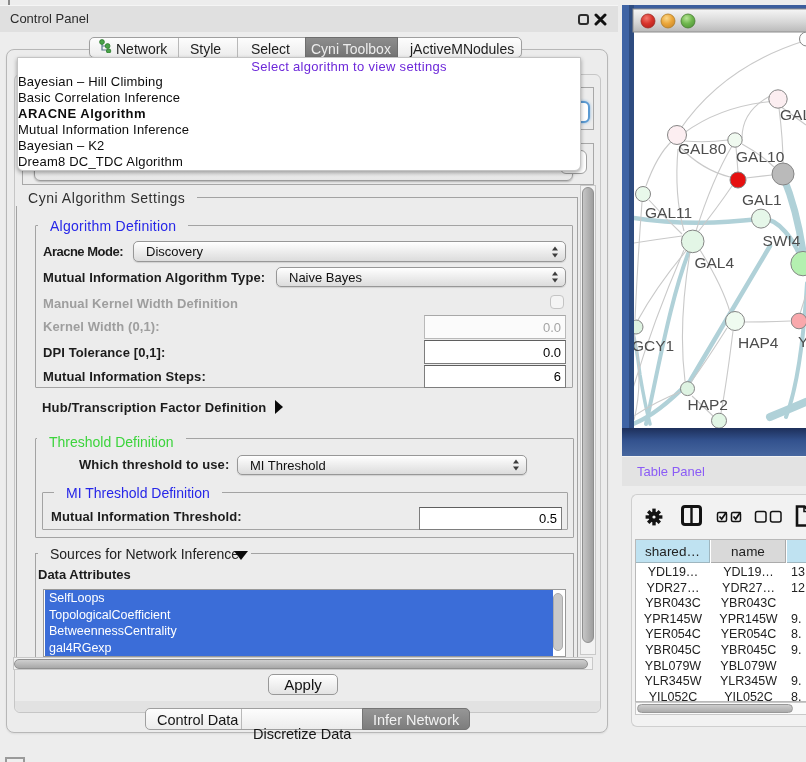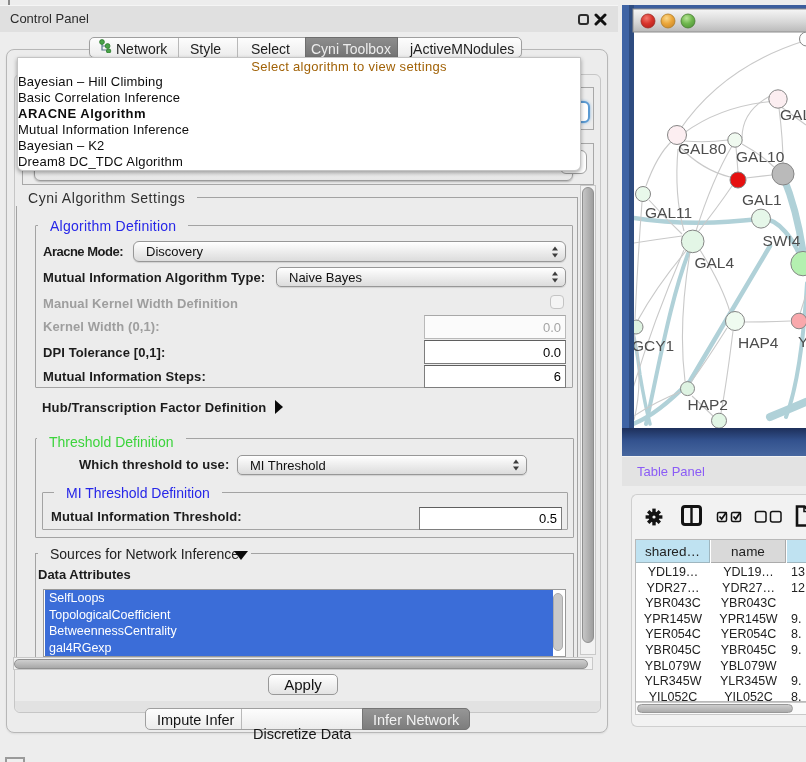--- a/index.html
+++ b/index.html
@@ -72,21 +72,21 @@
 <div class="abs" style="left:13px;top:657px;width:580px;height:13px;background:#f2f2f2;border:1px solid #c9c9c9;"></div>
 <div class="abs" style="left:14px;top:659px;width:574px;height:10px;background:linear-gradient(#cfcfcf,#a8a8a8);border:1px solid #909090;border-radius:5px;"></div>
 
 <div class="abs" style="left:16px;top:197px;width:562px;height:460px;border:1px solid #a3a3a3;border-bottom:none;"></div>
 <div class="gtitle" style="left:16px;top:190px;color:#2f2f2f;letter-spacing:0.55px;">Cyni Algorithm Settings</div>
 
 <div class="abs gbox" style="left:35px;top:225px;width:538px;height:163px;"></div>
 <div class="gtitle" style="left:38px;top:218px;color:#2626e8;letter-spacing:0.25px;">Algorithm Definition</div>
 
 <div class="abs lbl" style="left:43px;top:244px;letter-spacing:-0.5px;">Aracne Mode:</div>
-<div class="abs combo" style="left:133px;top:241px;width:433px;height:21px;border-radius:6px;">Discovery<span class="spin"></span></div>
+<div class="abs combo" style="left:133px;top:241px;width:433px;height:21px;">Discovery<span class="spin"></span></div>
 
 <div class="abs lbl" style="left:43px;top:270px;">Mutual Information Algorithm Type:</div>
 <div class="abs combo" style="left:276px;top:267px;width:290px;height:20px;">Naive Bayes<span class="spin"></span></div>
 
 <div class="abs lbl dis" style="left:43px;top:296px;">Manual Kernel Width Definition</div>
 <div class="abs" style="left:550px;top:295px;width:14px;height:14px;border:1px solid #c4c4c4;border-radius:4px;background:#f4f4f4;"></div>
 
 <div class="abs lbl dis" style="left:43px;top:319px;">Kernel Width (0,1):</div>
 <div class="abs field" style="left:424px;top:315px;width:142px;height:24px;border-color:#b9b9b9;border-top-color:#a8a8a8;background:#fbfbfb;color:#a4a4a4;">0.0</div>
 
@@ -119,28 +119,28 @@
   <div style="position:absolute;left:1px;top:0;width:508px;height:68px;background:#3b6dd8;"></div>
   <div style="position:absolute;left:5px;top:0px;font-size:12.5px;color:#fff;line-height:16.5px;">SelfLoops<br>TopologicalCoefficient<br>BetweennessCentrality<br>gal4RGexp</div>
   <div style="position:absolute;right:2px;top:3px;width:10px;height:58px;background:#c9c9c9;border:1px solid #ababab;border-radius:5px;"></div>
 </div>
 
 <div class="abs" style="left:268px;top:674px;width:70px;height:21px;border:1px solid #989898;border-radius:5px;background:linear-gradient(#ffffff,#e3e3e3);display:flex;align-items:center;justify-content:center;font-size:15px;color:#111;">Apply</div>
 
 <div class="abs" style="left:145px;top:708px;width:325px;height:22px;border:1px solid #9f9f9f;border-radius:5px;background:linear-gradient(#fdfdfd,#ececec);"></div>
 <div class="abs" style="left:362px;top:708px;width:108px;height:22px;background:linear-gradient(#969696,#7d7d7d);border:1px solid #757575;border-radius:0 5px 5px 0;"></div>
 <div class="abs" style="left:241px;top:709px;width:1px;height:20px;background:#b9b9b9;"></div>
-<div class="abs" style="left:157px;top:712px;font-size:14.5px;color:#151515;">Impute Infer</div>
+<div class="abs" style="left:157px;top:712px;font-size:14.5px;color:#151515;">Control Data</div>
 <div class="abs" style="left:253px;top:712px;font-size:14.5px;color:#151515;margin-top:14px;">Discretize Data</div>
 <div class="abs" style="left:373px;top:712px;font-size:14.5px;color:#f2f2f2;">Infer Network</div>
 
 <div class="abs" style="left:5px;top:757px;width:20px;height:10px;border:2px solid #9a9a9a;background:#efefef;"></div>
 
 <div class="abs" style="left:17px;top:57px;width:564px;height:114px;background:#fff;border:1px solid #c4c4c4;border-radius:0 0 6px 6px;box-shadow:0 2px 4px rgba(0,0,0,0.35);z-index:50;"></div>
-<div class="abs" style="left:17px;top:59px;width:664px;text-align:center;font-size:13px;letter-spacing:0.3px;color:#a16207;z-index:51;">Select algorithm to view settings</div>
+<div class="abs" style="left:17px;top:59px;width:664px;text-align:center;font-size:13px;letter-spacing:0.3px;color:#6d28d9;z-index:51;">Select algorithm to view settings</div>
 <div class="abs" style="left:18px;top:74px;font-size:13px;letter-spacing:0.2px;color:#0c0c0c;line-height:16px;z-index:51;">
 Bayesian – Hill Climbing<br>
 Basic Correlation Inference<br>
 <span style="font-weight:bold;letter-spacing:0.5px;">ARACNE Algorithm</span><br>
 Mutual Information Inference<br>
 Bayesian – K2<br>
 Dream8 DC_TDC Algorithm
 </div>
 
 <svg class="abs" style="left:622px;top:5px;z-index:5;" width="184" height="451" viewBox="0 0 184 451">

